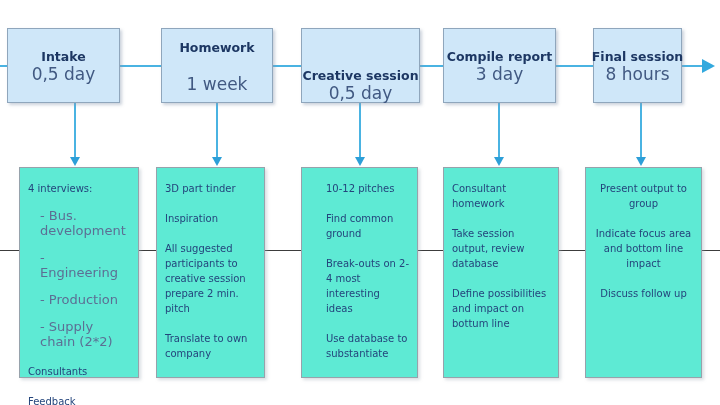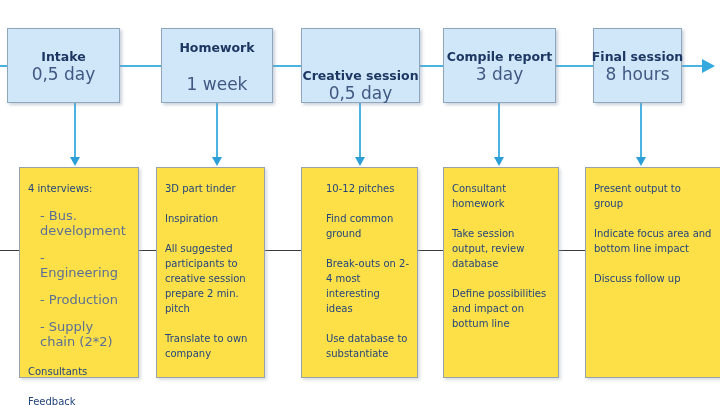--- a/index.html
+++ b/index.html
@@ -47,39 +47,39 @@
     line-height:18px;
   }
   .stage-duration{
     font-size:17px;color:#41598
     2;color:#415982;line-height:17px;white-space:nowrap;
   }
 
   
   .detail-box{
     position:absolute;top:167px;height:211px;z-index:2;box-sizing:border-box;
-    background:#fde047;border:1px solid #97a2ab;
+    background:#5eead4;border:1px solid #97a2ab;
     box-shadow:2px 2px 3px rgba(160,172,185,0.4);
     padding:13px 8px 8px 8px;
   }
   .detail-box p{
     margin:0 0 15px 0;font-size:10px;line-height:15px;color:#24457c;
   }
   .detail-box .list-line{
     margin:12px;font-size:13px;line-height:15px;color:#5c6f94;
   }
   .detail-box .heading-line{margin:0;}
 
   
   .s1{left:7px;width:113px;} .s2{left:161px;width:112px;gap:19px;}
   .s3{left:301px;width:119px;justify-content:flex-end;} .s4{left:443px;width:113px;}
   .s5{left:585px;width:89px;margin-left:8px;}
   .d1{left:19px;width:120px;} .d2{left:156px;width:109px;}
   .d3{left:301px;width:117px;padding-left:24px;} .d4{left:443px;width:116px;}
-  .d5{left:585px;width:136px;}
+  .d5{left:585px;width:117px;text-align:center;}
   .c1{left:74px;} .c2{left:216px;} .c3{left:359px;} .c4{left:498px;} .c5{left:640px;}
   .a1{left:70px;} .a2{left:212px;} .a3{left:355px;} .a4{left:494px;} .a5{left:636px;}
 </style>
 </head>
 <body>
 
 <div class="canvas">
 
   <div class="top-line"></div>
   <div class="right-arrow"></div>

